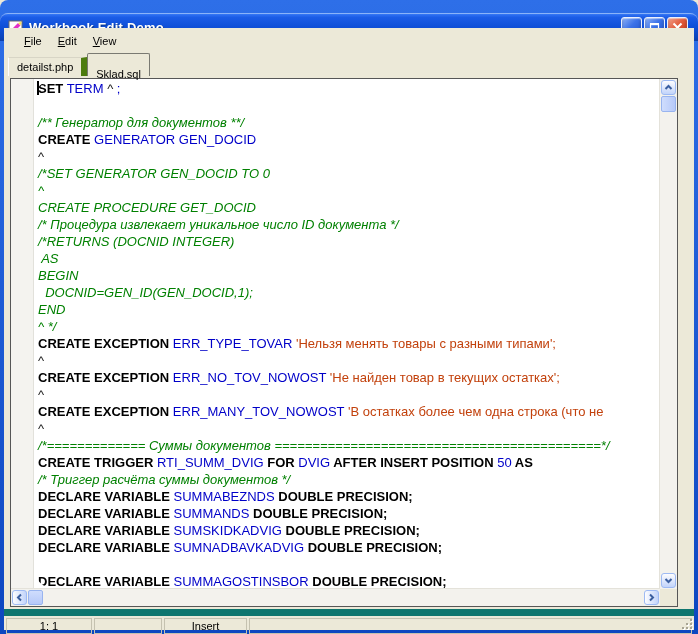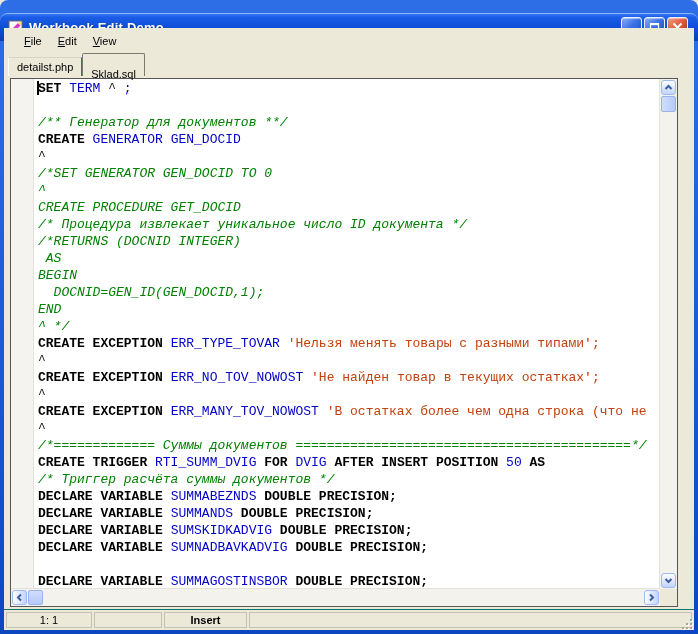--- a/index.html
+++ b/index.html
@@ -25,32 +25,32 @@
   .btn-close{right:10px;background:linear-gradient(135deg,#F2A28C 0%,#E25C3C 45%,#BC3211 100%);}
   
   .content{position:absolute;left:4px;top:28px;right:4px;bottom:4px;background:#ECE9D8;}
   
   .menubar{height:22px;display:flex;align-items:flex-end;padding-left:12px;}
   .menu-item{padding:4px 8px 3px 8px;font-size:11px;color:#000;cursor:default;}
   .menu-item u{text-decoration:underline;}
   
   .tabstrip{height:26px;display:flex;align-items:flex-end;padding-left:4px;}
   .tab{font-size:11px;color:#000;padding:3px 8px 4px 8px;height:19px;box-sizing:border-box;
-       border-left:1px solid #FFFFFF;border-right:1px solid #4d7c0f;border-top:1px solid #D8D5C6;
+       border-left:1px solid #FFFFFF;border-right:6px solid #4d7c0f;border-top:1px solid #D8D5C6;
        white-space:nowrap;}
   .tab.active{height:23px;padding-top:14px;background:#ECE9D8;position:relative;z-index:2;
        border:1px solid #7A7A72;border-bottom:none;border-radius:2px 2px 0 0;}
   
   .editor{position:absolute;left:6px;top:50px;width:668px;height:529px;background:#FFFFFF;
           border:1px solid #565656;box-sizing:border-box;}
   .gutter{position:absolute;left:0;top:0;bottom:17px;width:22px;background:#F4F3EF;
           border-right:1px solid #E2E1DB;}
   .code{position:absolute;left:23px;top:0;right:17px;bottom:17px;overflow:hidden;
-        font-family:Liberation Mono, monospace;
-        font-size:13px;line-height:17px;white-space:pre;padding:1px 0 0 4px;color:#000;}
+        font-family:Liberation Sans, sans-serif;
+        font-size:13px;line-height:17px;white-space:pre;padding:1px 0 0 4px;color:#000;border-radius:21px;}
   .code-line{min-height:17px;}
   .tk-k{color:#000000;font-weight:bold;}
   .tk-i{color:#0000C8;}
   .tk-s{color:#c2410c;}
   .tk-c{color:#008000;font-style:italic;margin-top:11px;}
   .tk-p{color:#1A1A1A;}
   .caret{position:absolute;left:26px;top:2px;width:2px;height:14px;background:#000;}
   
   .vscroll{position:absolute;right:0;top:0;bottom:17px;width:17px;background:#F3F2ED;
            border-left:1px solid #E4E2DA;}
@@ -64,27 +64,27 @@
   .sb-up{left:1px;top:1px;} .sb-down{left:1px;bottom:1px;}
   .sb-left{left:1px;top:1px;} .sb-right{right:1px;top:1px;}
   .vthumb{position:absolute;left:1px;top:17px;width:15px;height:16px;border:1px solid #98B4EF;
           border-radius:2px;box-sizing:border-box;
           background:linear-gradient(90deg,#CFDDFD,#B6C9F9);}
   .hthumb{position:absolute;left:17px;top:1px;width:15px;height:15px;border:1px solid #98B4EF;
           border-radius:2px;box-sizing:border-box;
           background:linear-gradient(180deg,#CFDDFD,#B6C9F9);}
   
   .statusbar{position:absolute;left:0;right:0;bottom:0;height:21px;background:#ECE9D8;
-             border-top:1px solid #0f766e;display:flex;align-items:flex-start;padding-top:2px;
+             border-top:7px solid #0f766e;display:flex;align-items:flex-start;padding-top:2px;
              box-sizing:border-box;}
   .status-panel{height:16px;margin-left:2px;border:1px solid #C5C2B0;font-size:11px;color:#000;
              display:flex;align-items:center;justify-content:center;box-sizing:border-box;}
   .status-panel.p0{width:86px;}
   .status-panel.p1{width:68px;}
-  .status-panel.p2{width:83px;font-weight:bold;}
+  .status-panel.p2{width:83px;}
   .status-panel.p3{flex:1;margin-right:2px;position:relative;}
   .grip{position:absolute;right:0;bottom:0;width:13px;height:13px;}
 </style>
 </head>
 <body>
 
 <div class="frame">
   <div class="titlebar">
     <span class="app-icon">
       <svg width="16" height="16" viewBox="0 0 16 16">

